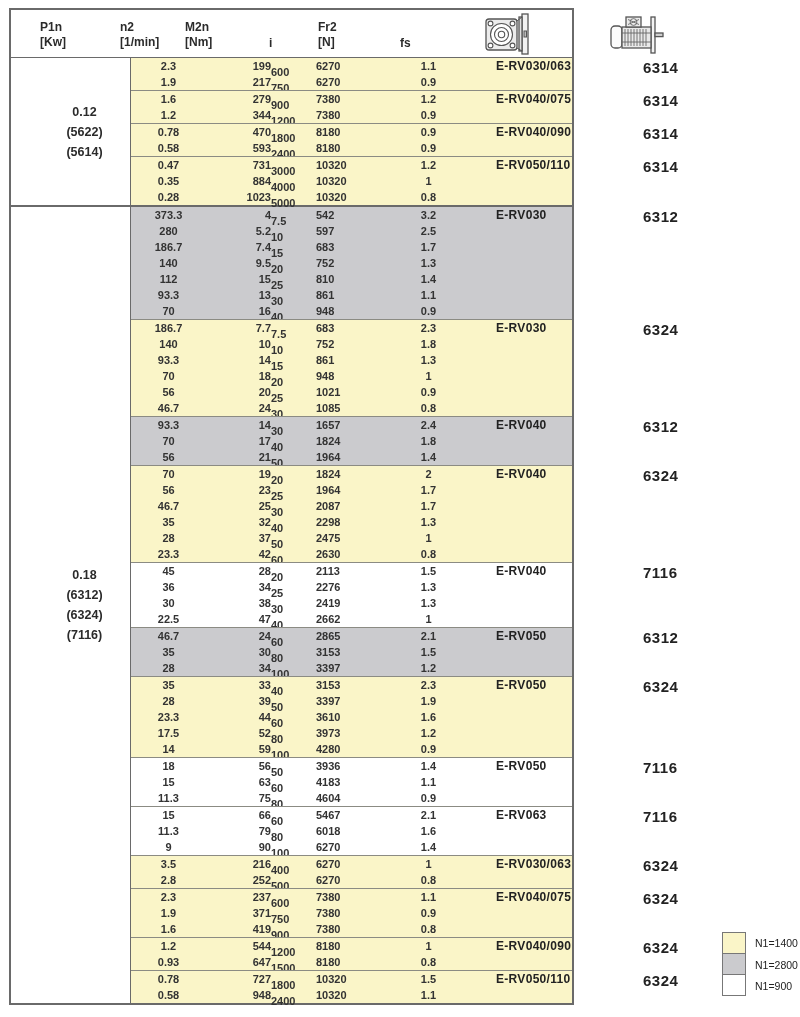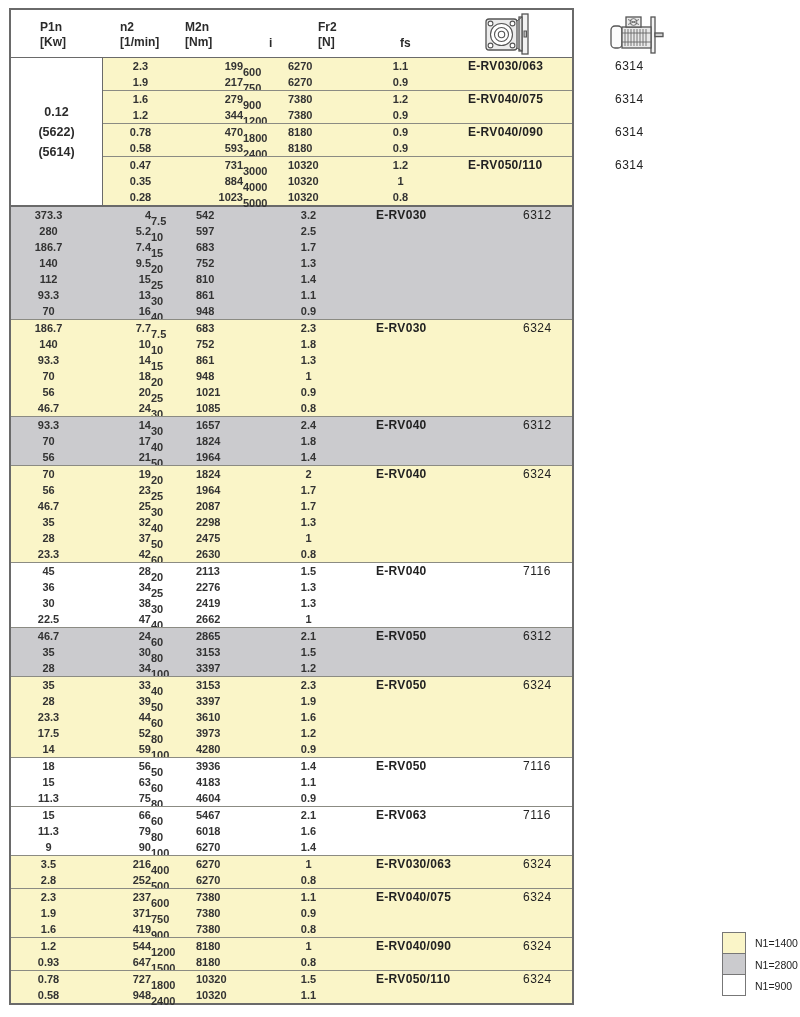--- a/index.html
+++ b/index.html
@@ -14,33 +14,33 @@
   .header{height:47px;position:relative;border-bottom:1px solid #6a6a6a;background:#fff;flex:0 0 auto;}
   .h-label{position:absolute;top:10px;display:flex;flex-direction:column;
     font-size:12px;font-weight:bold;line-height:15px;color:#2b2b2b;}
   .h-single{position:absolute;top:26px;font-size:12px;font-weight:bold;color:#2b2b2b;}
   .h-icon{position:absolute;}
   .groups{display:flex;flex-direction:column;}
   .group{display:flex;}
   .group + .group{border-top:2px solid #6a6a6a;}
   .p1n-cell{width:91px;flex:0 0 91px;border-right:1px solid #6a6a6a;background:#fff;
     display:flex;flex-direction:column;justify-content:center;align-items:center;
-    font-size:12.5px;font-weight:bold;line-height:20px;color:#2b2b2b;}
+    font-size:12.5px;font-weight:bold;line-height:20px;color:#2b2b2b;padding-left:28px;}
   .blocks{flex:1;display:flex;flex-direction:column;min-width:0;}
   .block{position:relative;}
   .block + .block{border-top:1px solid #8b8b83;}
   .row{height:16px;display:flex;align-items:center;font-size:11px;font-weight:bold;color:#333;}
   .c-n2{width:75px;text-align:center;flex:0 0 75px;}
   .c-m2n{width:65px;text-align:right;flex:0 0 65px;}
   .c-i{width:45px;text-align:left;flex:0 0 45px;margin-top:12px;}
   .c-fr2{width:70px;text-align:left;flex:0 0 70px;}
   .c-fs{width:85px;text-align:center;flex:0 0 85px;}
   .model{position:absolute;left:365px;top:1px;font-size:12px;font-weight:bold;
     letter-spacing:.3px;color:#222;white-space:nowrap;}
-  .motor{position:absolute;left:512px;top:1px;font-size:12px;font-weight:normal;
+  .motor{position:absolute;left:512px;top:1px;font-size:15px;font-weight:bold;
     letter-spacing:.5px;color:#222;}
   .legend{position:absolute;left:722px;top:932px;}
   .legend-row{display:flex;align-items:center;}
   .legend-row + .legend-row .legend-box{margin-top:-1px;}
   .legend-box{width:24px;height:22px;border:1px solid #777;box-sizing:border-box;flex:0 0 24px;}
   .legend-label{font-size:10.5px;color:#222;margin-left:9px;white-space:nowrap;}
   svg{display:block;}
 </style>
 </head>
 <body>
@@ -197,20 +197,26 @@
               <span class="c-i">5000</span>
               <span class="c-fr2">10320</span>
               <span class="c-fs">0.8</span>
             </div>
             <div class="model">E-RV050/110</div>
             <div class="motor">6314</div>
           </div>
         </div>
       </div>
       <div class="group">
+        <div class="p1n-cell">
+          <div class="p1n-line">0.18</div>
+          <div class="p1n-line">(6312)</div>
+          <div class="p1n-line">(6324)</div>
+          <div class="p1n-line">(7116)</div>
+        </div>
         <div class="blocks">
           <div class="block" style="background: rgb(203, 203, 206);">
             <div class="row">
               <span class="c-n2">373.3</span>
               <span class="c-m2n">4</span>
               <span class="c-i">7.5</span>
               <span class="c-fr2">542</span>
               <span class="c-fs">3.2</span>
             </div>
             <div class="row">

